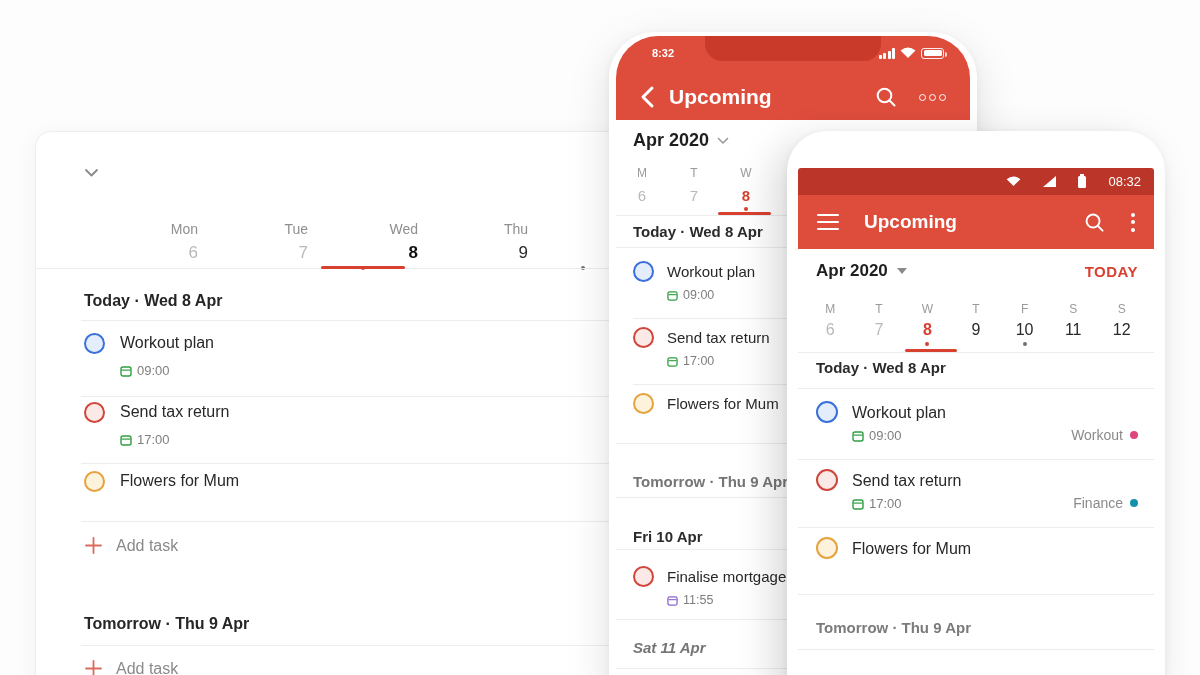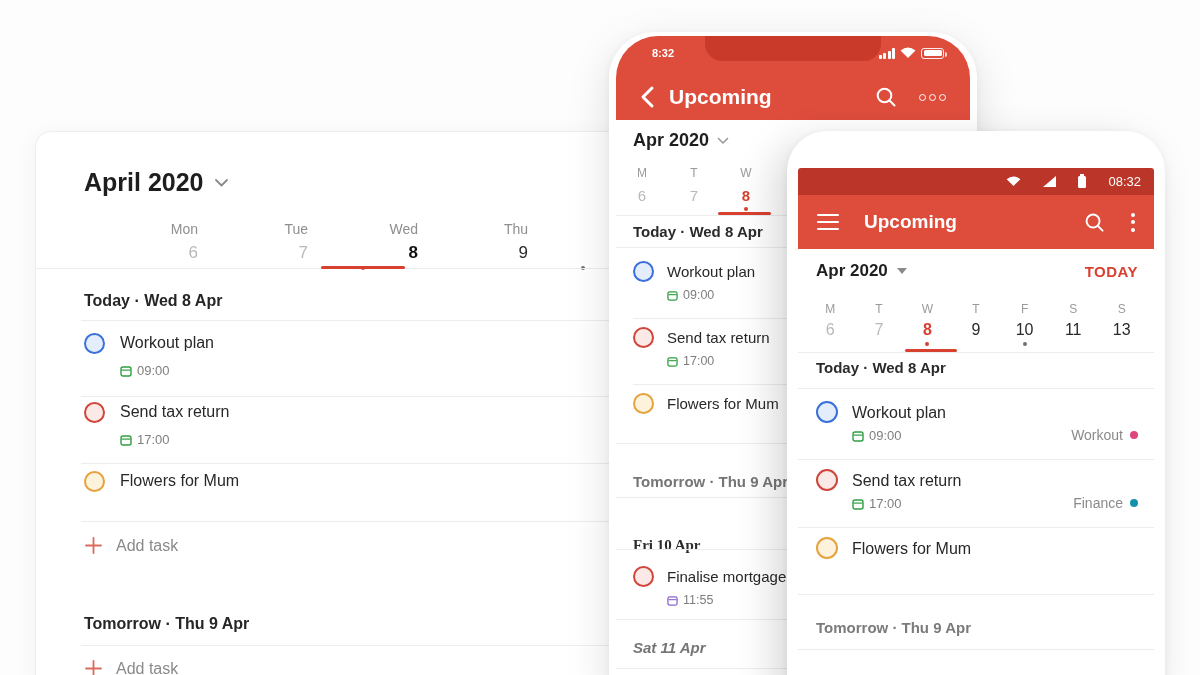--- a/index.html
+++ b/index.html
@@ -131,21 +131,20 @@
   .a-label { font-size:14px; color:#8a8a8a; display:flex; align-items:center; gap:7px; }
   .lbl-dot { width:8px; height:8px; border-radius:50%; }
 </style>
 </head>
 <body>
 
 <div id="stage">
 
   <div id="desktop">
     <div id="d-month">
-      <span>April 2020</span>
       <svg width="15" height="10" viewBox="0 0 15 10">
           <polyline points="2,2 7.5,7.5 13,2" fill="none" stroke="#8a8a8a" stroke-width="1.8" stroke-linecap="round" stroke-linejoin="round"></polyline>
         </svg>
     </div>
 
     <div id="d-days">
       <div class="day past">
         <span class="d-label">Mon</span>
         <span class="d-num">6</span>
       </div>
@@ -326,21 +325,21 @@
           <span class="circle c-orange"></span>
           <span class="t-body">
             <span class="t-title">Flowers for Mum</span>
           </span>
         </div>
         <div class="divider" style="top:323px; left:0; right:0;"></div>
 
         <div class="m-h gray" style="top:353px;">Tomorrow · Thu 9 Apr</div>
         <div class="divider" style="top:377px; left:0; right:0;"></div>
 
-        <div class="m-h" style="top:417px;font-family:Liberation Serif, serif;">Fri 10 Apr</div>
+        <div class="m-h" style="top:408px;">Fri 10 Apr</div>
         <div class="divider" style="top:429px; left:0; right:0;"></div>
 
         <div class="m-task" style="top:446px;">
           <span class="circle c-red"></span>
           <span class="t-body">
             <span class="t-title">Finalise mortgage</span>
             <div class="t-meta">
               <svg class="meta-ico" width="11" height="11" viewBox="0 0 12 12">
                   <rect x="1" y="2" width="10" height="9" rx="2" fill="none" stroke="#8a63d2" stroke-width="1.4"></rect>
                   <line x1="1.6" y1="5.1" x2="10.4" y2="5.1" stroke="#8a63d2" stroke-width="1.2"></line>
@@ -415,21 +414,21 @@
             <span class="d-label">F</span>
             <span class="d-num">10</span>
             <span class="daydot dot-dark"></span>
           </div>
           <div class="day">
             <span class="d-label">S</span>
             <span class="d-num">11</span>
           </div>
           <div class="day">
             <span class="d-label">S</span>
-            <span class="d-num">13</span>
+            <span class="d-num">12</span>
           </div>
         </div>
         <div class="divider" style="top:103px; left:0; right:0;"></div>
         <div class="underbar" style="top:100px; left:107px; width:52px;"></div>
 
         <div class="a-h" style="top:110px;">Today · Wed 8 Apr</div>
         <div class="divider" style="top:139px; left:0; right:0;"></div>
 
         <div class="a-task" style="top:152px;">
           <span class="circle c-blue"></span>

